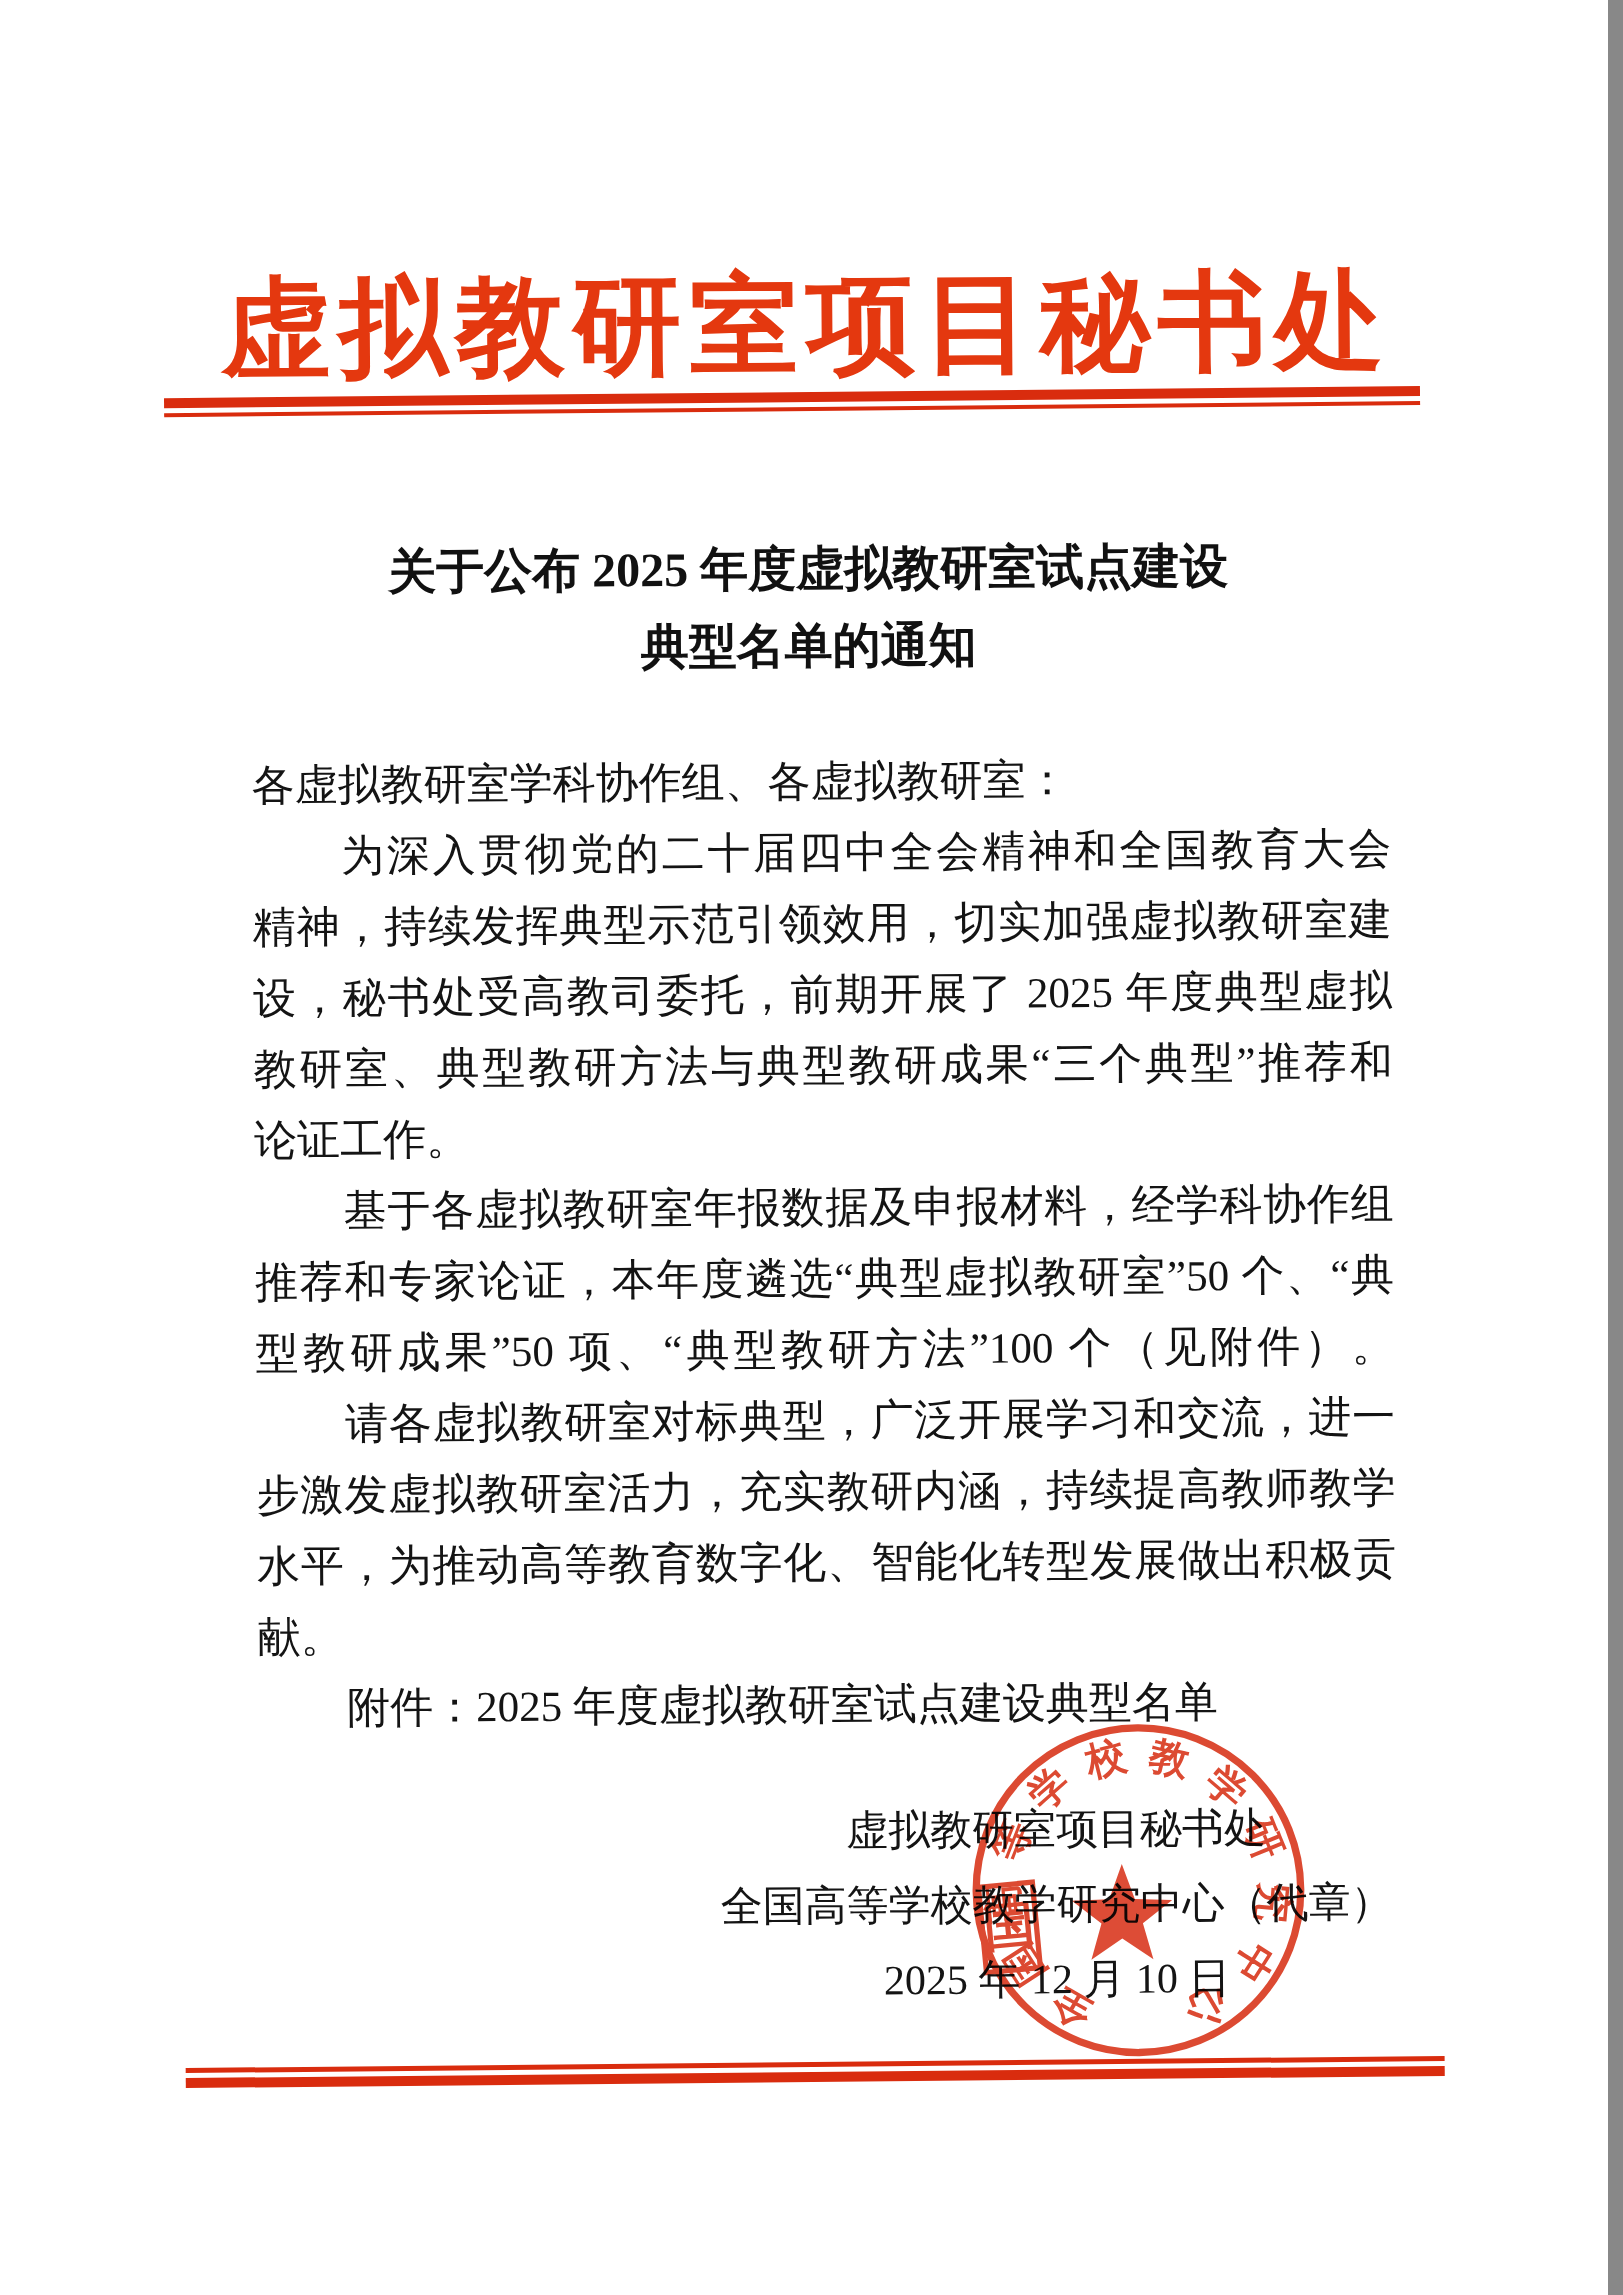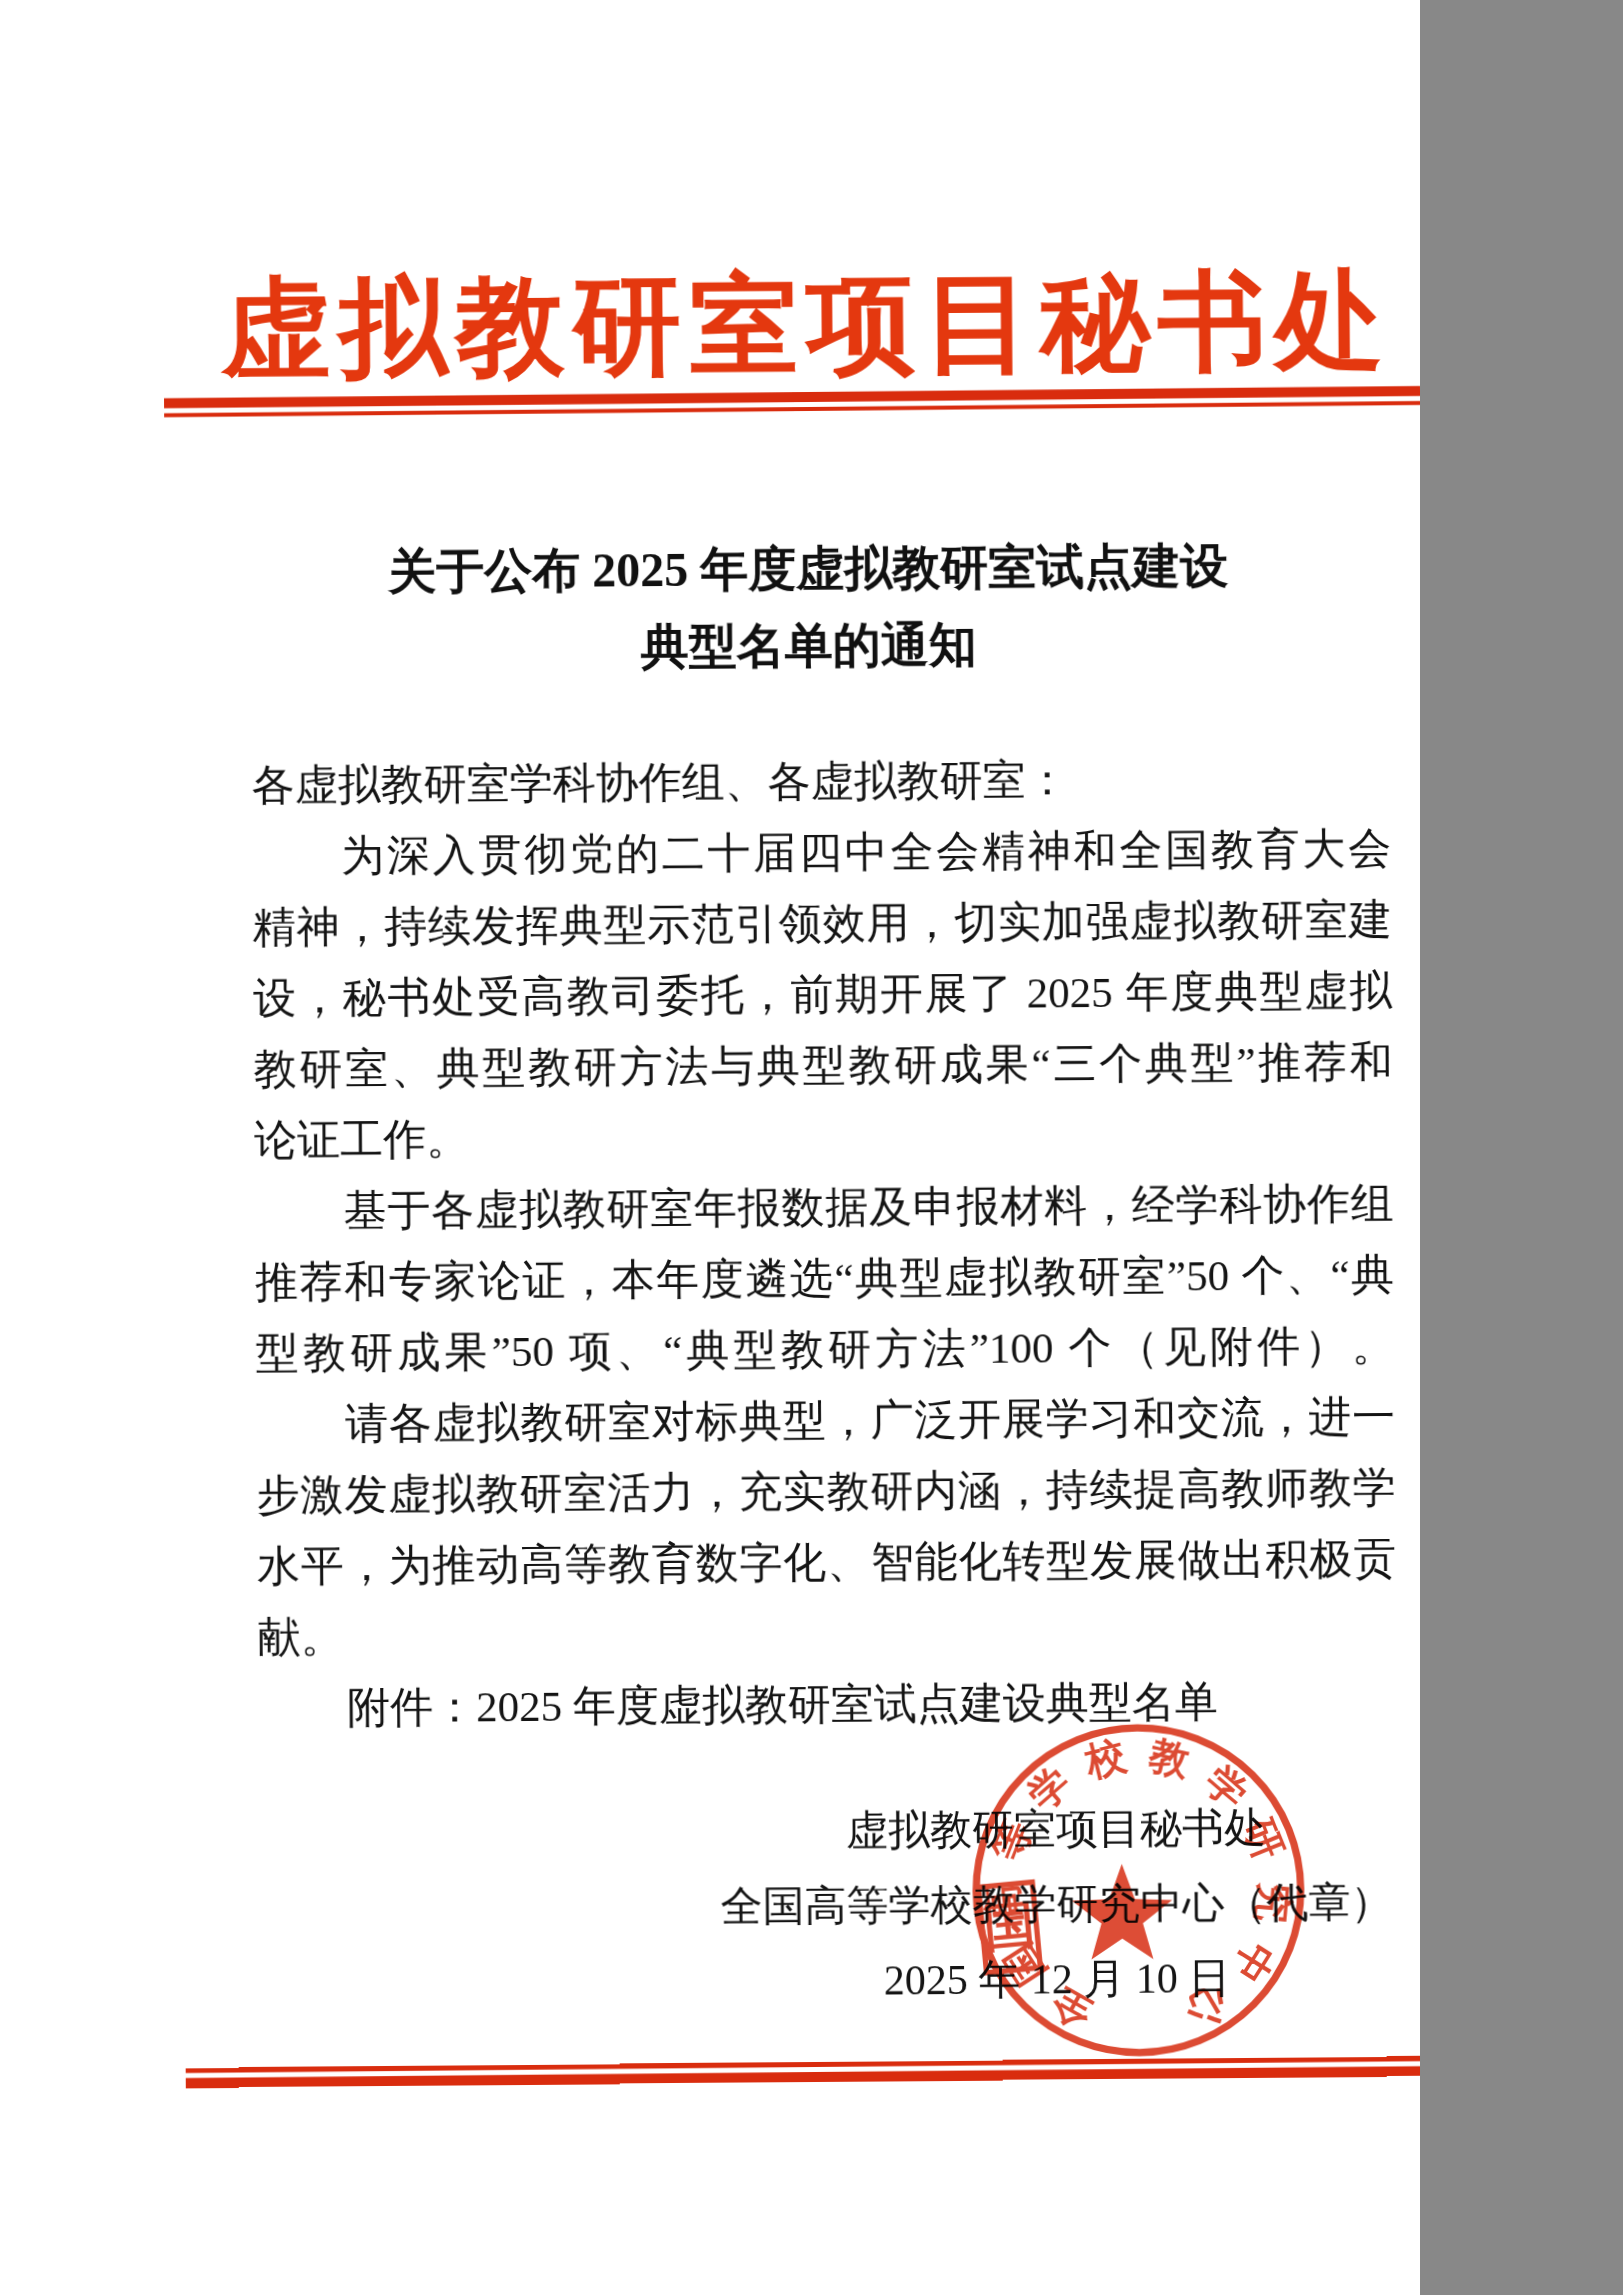--- a/index.html
+++ b/index.html
@@ -1,18 +1,18 @@
 <!DOCTYPE html>
 <html style="font-size:12.7px"><head>
 <meta charset="utf-8">
 <style>
   html,body{margin:0;padding:0;background:#888;}
   .page{
     position:relative;
-    width:1420px;height:2295px;
+    width:1608px;height:2295px;
     background:#ffffff;
     overflow:hidden;
     font-family:"Liberation Serif","DejaVu Serif",serif;
     color:#151515;
   }
   .scan{position:absolute;inset:0;transform:rotate(-0.4deg);transform-origin:812px 1110px;}
 
   
   .org-name{
     position:absolute;top:252px;left:0;width:1624px;

